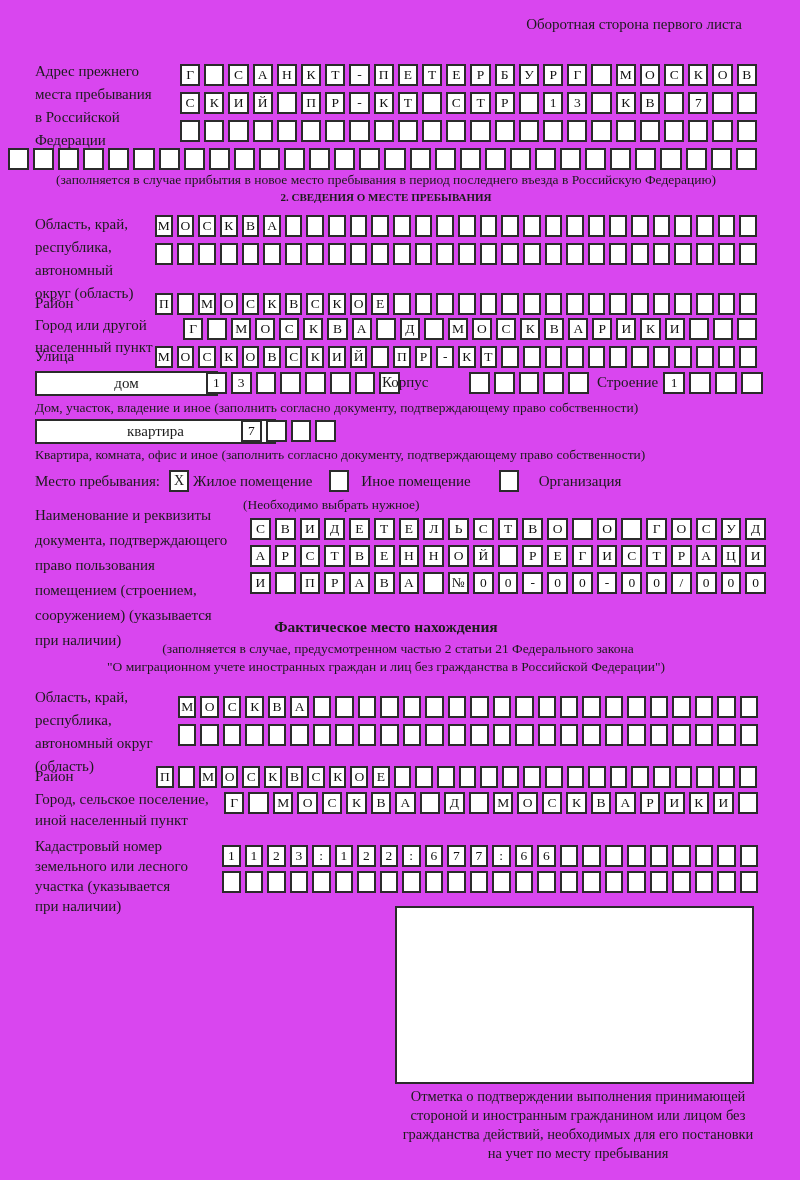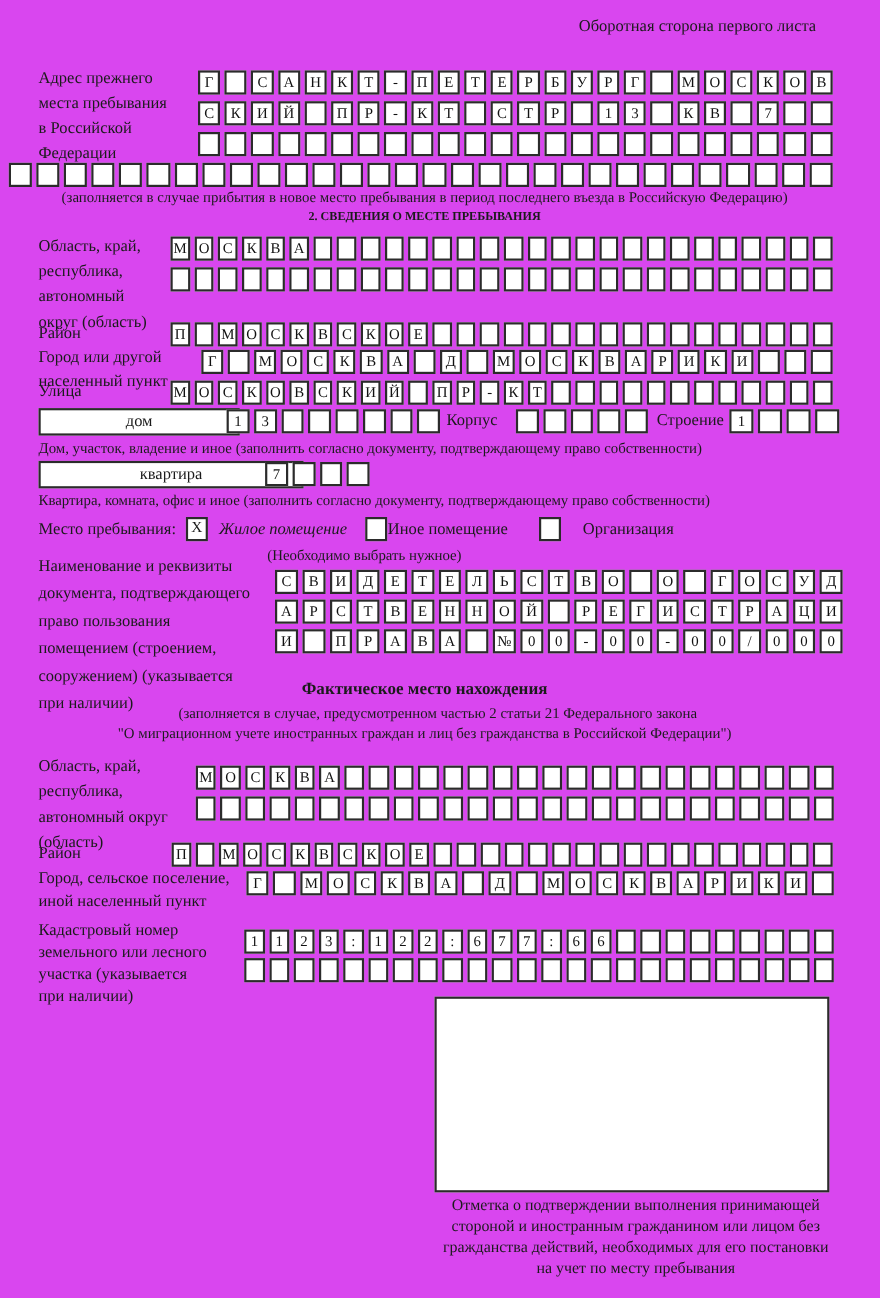--- a/index.html
+++ b/index.html
@@ -321,21 +321,21 @@
   <div class="cells" style="left:206px;top:372px;width:194px;">
       <div class="cell">1</div>
       <div class="cell">3</div>
       <div class="cell"></div>
       <div class="cell"></div>
       <div class="cell"></div>
       <div class="cell"></div>
       <div class="cell"></div>
       <div class="cell"></div>
     </div>
-  <div class="abs" style="left:406px;top:374px;font-size:15px;">Корпус</div>
+  <div class="abs" style="left:382px;top:374px;font-size:15px;">Корпус</div>
   <div class="cells" style="left:469px;top:372px;width:120px;">
       <div class="cell"></div>
       <div class="cell"></div>
       <div class="cell"></div>
       <div class="cell"></div>
       <div class="cell"></div>
     </div>
   <div class="abs" style="left:597px;top:374px;font-size:15px;">Строение</div>
   <div class="cells" style="left:663px;top:372px;width:100px;">
       <div class="cell">1</div>
@@ -350,23 +350,23 @@
       <div class="cell">7</div>
       <div class="cell"></div>
       <div class="cell"></div>
       <div class="cell"></div>
     </div>
   <div class="abs note" style="left:35px;top:447px;">Квартира, комната, офис и иное (заполнить согласно документу, подтверждающему право собственности)</div>
 
   <div class="stayrow">
     <span>Место пребывания:</span>
     <span class="checkbox" style="margin-left:9px;">X</span>
-    <span style="margin-left:10px;font-style:italic;">Жилое помещение</span>
+    <span style="margin-left:4px;">Жилое помещение</span>
     <span class="checkbox" style="margin-left:17px;"></span>
-    <span style="">Иное помещение</span>
+    <span style="margin-left:12px;">Иное помещение</span>
     <span class="checkbox" style="margin-left:28px;"></span>
     <span style="margin-left:20px;">Организация</span>
   </div>
   <div class="abs note" style="left:243px;top:497px;">(Необходимо выбрать нужное)</div>
 
   <div class="abs lbl doclbl" style="left:35px;top:503px;">Наименование и реквизиты
 документа, подтверждающего
 право пользования
 помещением (строением,
 сооружением) (указывается

